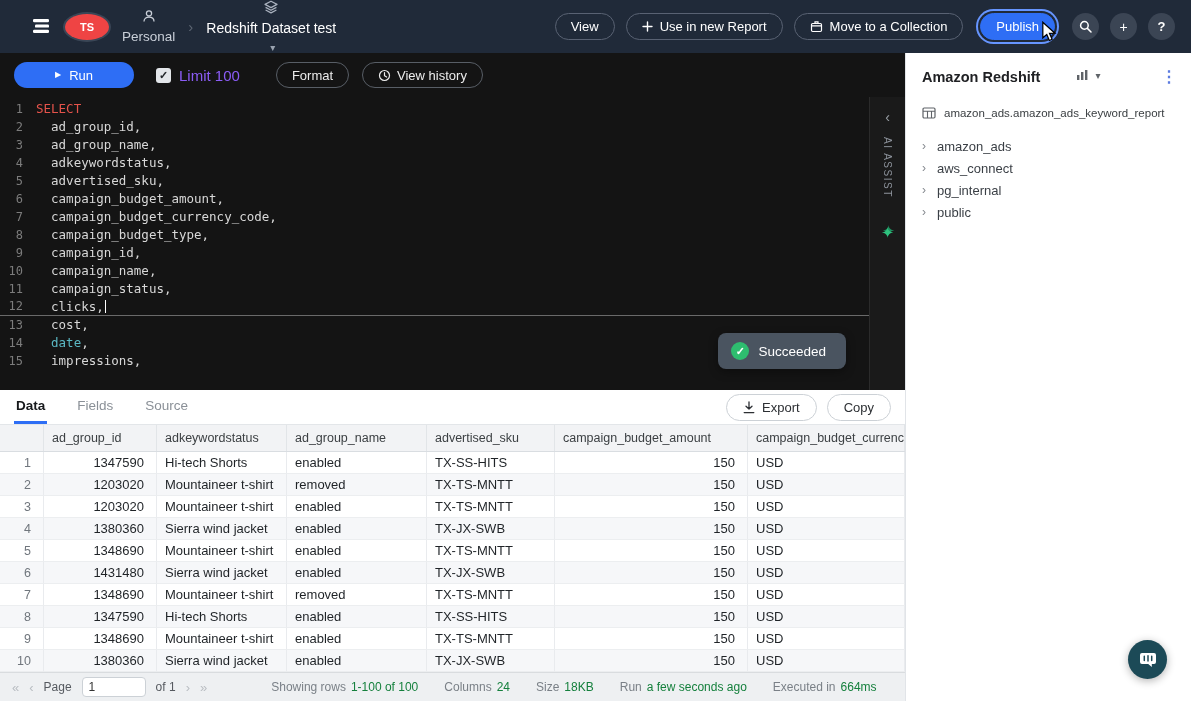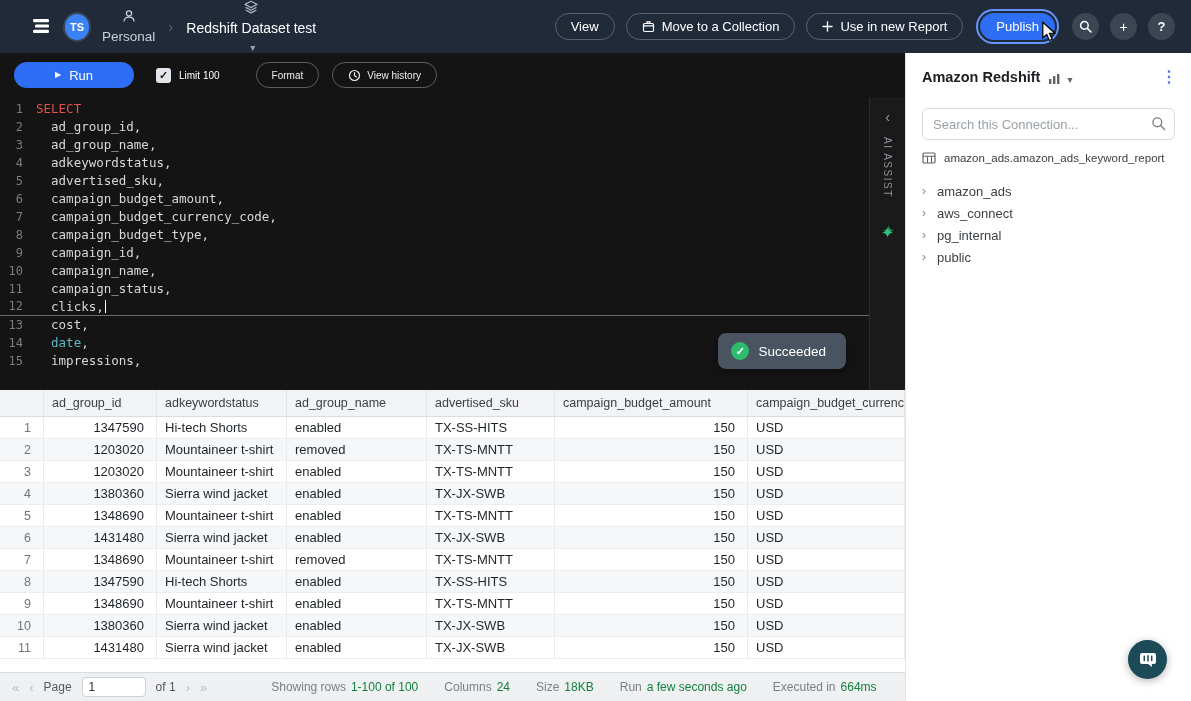--- a/index.html
+++ b/index.html
@@ -3,43 +3,43 @@
 <meta charset="utf-8">
 <style>
   html,body{margin:0;padding:0;}
   body{width:1191px;height:701px;overflow:hidden;font-family:"Liberation Sans",sans-serif;background:#fff;position:relative;}
   .app{width:100%;height:100%;display:flex;flex-direction:column;position:relative;}
 
   
   .topbar{flex:0 0 44px;background:#202a39;display:flex;align-items:center;justify-content:space-between;padding-right:16px;}
   .tb-left{display:flex;align-items:center;gap:13px;padding-left:30px;min-width:0;}
   .logo{display:flex;align-items:center;cursor:pointer;}
-  .avatar{width:24px;height:26px;border-radius:50%;background:#3b82f6;color:#fff;font-size:11px;font-weight:bold;display:flex;align-items:center;justify-content:center;cursor:pointer;box-shadow:0 0 0 2px #3a4656;}
+  .avatar{width:44px;height:26px;border-radius:50%;background:#ef4444;color:#fff;font-size:11px;font-weight:bold;display:flex;align-items:center;justify-content:center;cursor:pointer;box-shadow:0 0 0 2px #3a4656;}
   .crumb{display:flex;align-items:center;gap:6px;color:#c9cfd8;font-size:13.5px;cursor:pointer;white-space:nowrap;flex-direction:column;}
   .crumb.title{color:#fff;font-size:14px;font-weight:500;}
   .bc-sep{color:#5d6673;font-size:15px;}
   .chev{color:#9aa3b0;font-size:10px;margin-left:3px;}
   .tb-right{display:flex;align-items:center;gap:11px;}
   .pill{height:27px;padding:0 15px;border-radius:15px;border:1px solid #596273;background:transparent;color:#fff;font-size:13px;display:flex;align-items:center;gap:7px;cursor:pointer;font-family:inherit;white-space:nowrap;}
   .pill.primary{background:#2e6ef5;border-color:#2e6ef5;box-shadow:0 0 0 2px #202a39,0 0 0 4px #6695ff;margin:0 6px;}
   .circle-btn{width:27px;height:27px;border-radius:50%;background:#3b4554;color:#fff;display:flex;align-items:center;justify-content:center;font-size:14px;cursor:pointer;border:none;font-family:inherit;}
   .circle-btn.help{font-weight:bold;font-size:13px;}
 
   
   .main{flex:1;display:flex;min-height:0;}
   .left-col{flex:0 0 905px;width:905px;display:flex;flex-direction:column;min-height:0;background:#fff;}
 
   
   .ed-toolbar{flex:0 0 44px;background:#141414;display:flex;align-items:center;padding-left:14px;}
   .run-btn{width:120px;height:26px;border-radius:13px;background:#2e6ef5;border:none;color:#fff;font-size:13px;display:flex;align-items:center;justify-content:center;gap:8px;cursor:pointer;font-family:inherit;}
   .play{font-size:8px;line-height:1;}
   .limit{display:flex;align-items:center;gap:8px;margin-left:22px;cursor:pointer;}
   .checkbox{width:15px;height:15px;border-radius:3px;background:#e3e6ea;color:#23272b;font-size:11px;line-height:15px;text-align:center;font-weight:bold;}
-  .limit-label{color:#ffffff;font-size:10px;}
-  .dk-pill{height:26px;padding:0 15px;border-radius:13px;border:1px solid #585e66;background:transparent;color:#ececec;font-size:10px;cursor:pointer;font-family:inherit;display:flex;align-items:center;gap:6px;}
+  .limit-label{color:#8b5cf6;font-size:15px;}
+  .dk-pill{height:26px;padding:0 15px;border-radius:13px;border:1px solid #585e66;background:transparent;color:#ececec;font-size:13px;cursor:pointer;font-family:inherit;display:flex;align-items:center;gap:6px;}
   .fmt{margin-left:36px;}
   .hist{margin-left:13px;}
 
   
   .code-wrap{flex:0 0 290px;background:#141414;position:relative;padding-top:3px;overflow:hidden;}
   .code-lines{margin-right:36px;}
   .code-line{display:flex;height:18px;line-height:18px;font-family:"DejaVu Sans Mono",monospace;font-size:12.5px;}
   .code-line.active{height:17px;line-height:17px;border-bottom:1px solid #6a6a6a;}
   .gutter{flex:0 0 36px;text-align:right;padding-right:13px;color:#7c7c7c;font-size:12px;box-sizing:border-box;}
   .code-text{white-space:pre;color:#d8d8d8;}
@@ -78,21 +78,21 @@
   .pg-nav{display:flex;align-items:center;gap:10px;}
   .nav-glyph{color:#b9bdc2;font-size:13px;cursor:pointer;}
   .pg-label{color:#55595f;}
   .page-input{width:56px;height:18px;border:1px solid #ccd1d6;border-radius:4px;background:#fff;font-size:12px;color:#333;padding:0 0 0 6px;font-family:inherit;}
   .stat{margin-left:26px;}
   .stat.first{margin-left:64px;}
   .stat .val{color:#15803d;margin-left:5px;}
 
   
   .sidebar{flex:1;border-left:1px solid #e1e4e8;background:#fff;display:flex;flex-direction:column;min-width:0;}
-  .sb-header{display:flex;align-items:flex-end;padding:16px 14px 10px 16px;}
+  .sb-header{display:flex;align-items:flex-start;padding:16px 14px 10px 16px;gap:28px;}
   .sb-title{font-size:14.5px;font-weight:700;color:#202124;}
   .sb-title-icon{margin-left:8px;display:flex;align-items:center;gap:3px;color:#5f6368;cursor:pointer;}
   .sb-kebab{margin-left:auto;color:#5b7be0;font-size:16px;font-weight:bold;cursor:pointer;line-height:1;}
   .sb-tabs{display:flex;justify-content:center;gap:58px;border-bottom:1px solid #e3e6e9;}
   .sb-tab{padding:10px 2px 0;font-size:13.5px;color:#83878d;cursor:pointer;}
   .sb-tab .inner{display:inline-block;padding-bottom:9px;border-bottom:2px solid transparent;}
   .sb-tab.active{color:#202124;font-weight:500;}
   .sb-tab.active .inner{border-bottom-color:#2e6ef5;}
   .sb-search{margin:13px 16px 0;position:relative;}
   .sb-search input{width:100%;height:32px;box-sizing:border-box;border:1px solid #d7dbdf;border-radius:6px;padding:0 32px 0 10px;font-size:13px;color:#333;font-family:inherit;}
@@ -138,31 +138,31 @@
         </svg>
         <span>Redshift Dataset test</span>
         <span class="chev">▾</span>
       </div>
     </div>
     <div class="tb-right">
       <button class="pill">
         <span>View</span>
       </button>
       <button class="pill">
+        <svg width="11" height="11" viewBox="0 0 11 11">
+          <path d="M5.5 1 v9 M1 5.5 h9" stroke="#fff" stroke-width="1.4" stroke-linecap="round"></path>
+        </svg>
+        <span>Use in new Report</span>
+      </button>
+      <button class="pill">
         <svg width="13" height="13" viewBox="0 0 13 13">
           <rect x="1.5" y="3.5" width="10" height="8" rx="1.2" fill="none" stroke="#fff" stroke-width="1.2"></rect>
           <path d="M1.5 5.8 h10 M5 3.5 v-1.6 h3 v1.6" fill="none" stroke="#fff" stroke-width="1.2"></path>
         </svg>
         <span>Move to a Collection</span>
-      </button>
-      <button class="pill">
-        <svg width="11" height="11" viewBox="0 0 11 11">
-          <path d="M5.5 1 v9 M1 5.5 h9" stroke="#fff" stroke-width="1.4" stroke-linecap="round"></path>
-        </svg>
-        <span>Use in new Report</span>
       </button>
       <button class="pill primary">
         <span>Publish</span>
       </button>
       <button class="circle-btn">
         <svg width="13" height="13" viewBox="0 0 13 13">
           <circle cx="5.4" cy="5.4" r="3.8" fill="none" stroke="#fff" stroke-width="1.5"></circle>
           <path d="M8.4 8.4 L12 12" stroke="#fff" stroke-width="1.5" stroke-linecap="round"></path>
         </svg>
       </button>
@@ -267,20 +267,37 @@
           <span class="ai-label">AI ASSIST</span>
           <span class="ai-spark">✦</span>
         </div>
         <div class="toast">
           <span class="toast-check">✓</span>
           <span>Succeeded</span>
         </div>
       </div>
 
       <div class="results">
+        <div class="r-tabbar">
+          <div class="rtab active">Data</div>
+          <div class="rtab">Fields</div>
+          <div class="rtab">Source</div>
+          <div class="r-actions">
+            <button class="pill-light">
+              <svg width="12" height="13" viewBox="0 0 12 13">
+                <path d="M6 1 v6.5 M3 5.2 l3 2.8 3-2.8" fill="none" stroke="#2c2f33" stroke-width="1.3" stroke-linecap="round" stroke-linejoin="round"></path>
+                <path d="M1.2 11.6 h9.6" stroke="#2c2f33" stroke-width="1.3" stroke-linecap="round"></path>
+              </svg>
+              <span>Export</span>
+            </button>
+            <button class="pill-light">
+              <span>Copy</span>
+            </button>
+          </div>
+        </div>
         <div class="table-area">
           <div class="grid-row thead">
               <div class="th"></div>
               <div class="th">ad_group_id</div>
               <div class="th">adkeywordstatus</div>
               <div class="th">ad_group_name</div>
               <div class="th">advertised_sku</div>
               <div class="th">campaign_budget_amount</div>
               <div class="th">campaign_budget_currency_code</div>
             </div>
@@ -412,27 +429,20 @@
         <span class="sb-title-icon">
           <svg width="13" height="12" viewBox="0 0 13 12">
             <rect x="1" y="6" width="2.4" height="5" fill="#5f6368"></rect>
             <rect x="5" y="3" width="2.4" height="8" fill="#5f6368"></rect>
             <rect x="9" y="1" width="2.4" height="10" fill="#5f6368"></rect>
           </svg>
           <span class="chev" style="color:#5f6368;">▾</span>
         </span>
         <span class="sb-kebab">⋮</span>
       </div>
-      <div class="sb-search">
-        <input placeholder="Search this Connection..." style="">
-        <svg class="mag" width="15" height="15" viewBox="0 0 15 15">
-          <circle cx="6.3" cy="6.3" r="4.4" fill="none" stroke="#7d838a" stroke-width="1.4"></circle>
-          <path d="M9.8 9.8 L13.6 13.6" stroke="#7d838a" stroke-width="1.4" stroke-linecap="round"></path>
-        </svg>
-      </div>
       <div class="pinned">
         <svg width="14" height="12" viewBox="0 0 14 12">
           <rect x="1" y="1" width="12" height="10" rx="1.2" fill="none" stroke="#5f6368" stroke-width="1.2"></rect>
           <path d="M1 4.3 h12 M5.5 4.3 V11 M9.5 4.3 V11" stroke="#5f6368" stroke-width="1.1"></path>
         </svg>
         <span>amazon_ads.amazon_ads_keyword_report</span>
       </div>
       <div class="schema-tree">
           <div class="schema-item">
             <span class="tchev">›</span>

